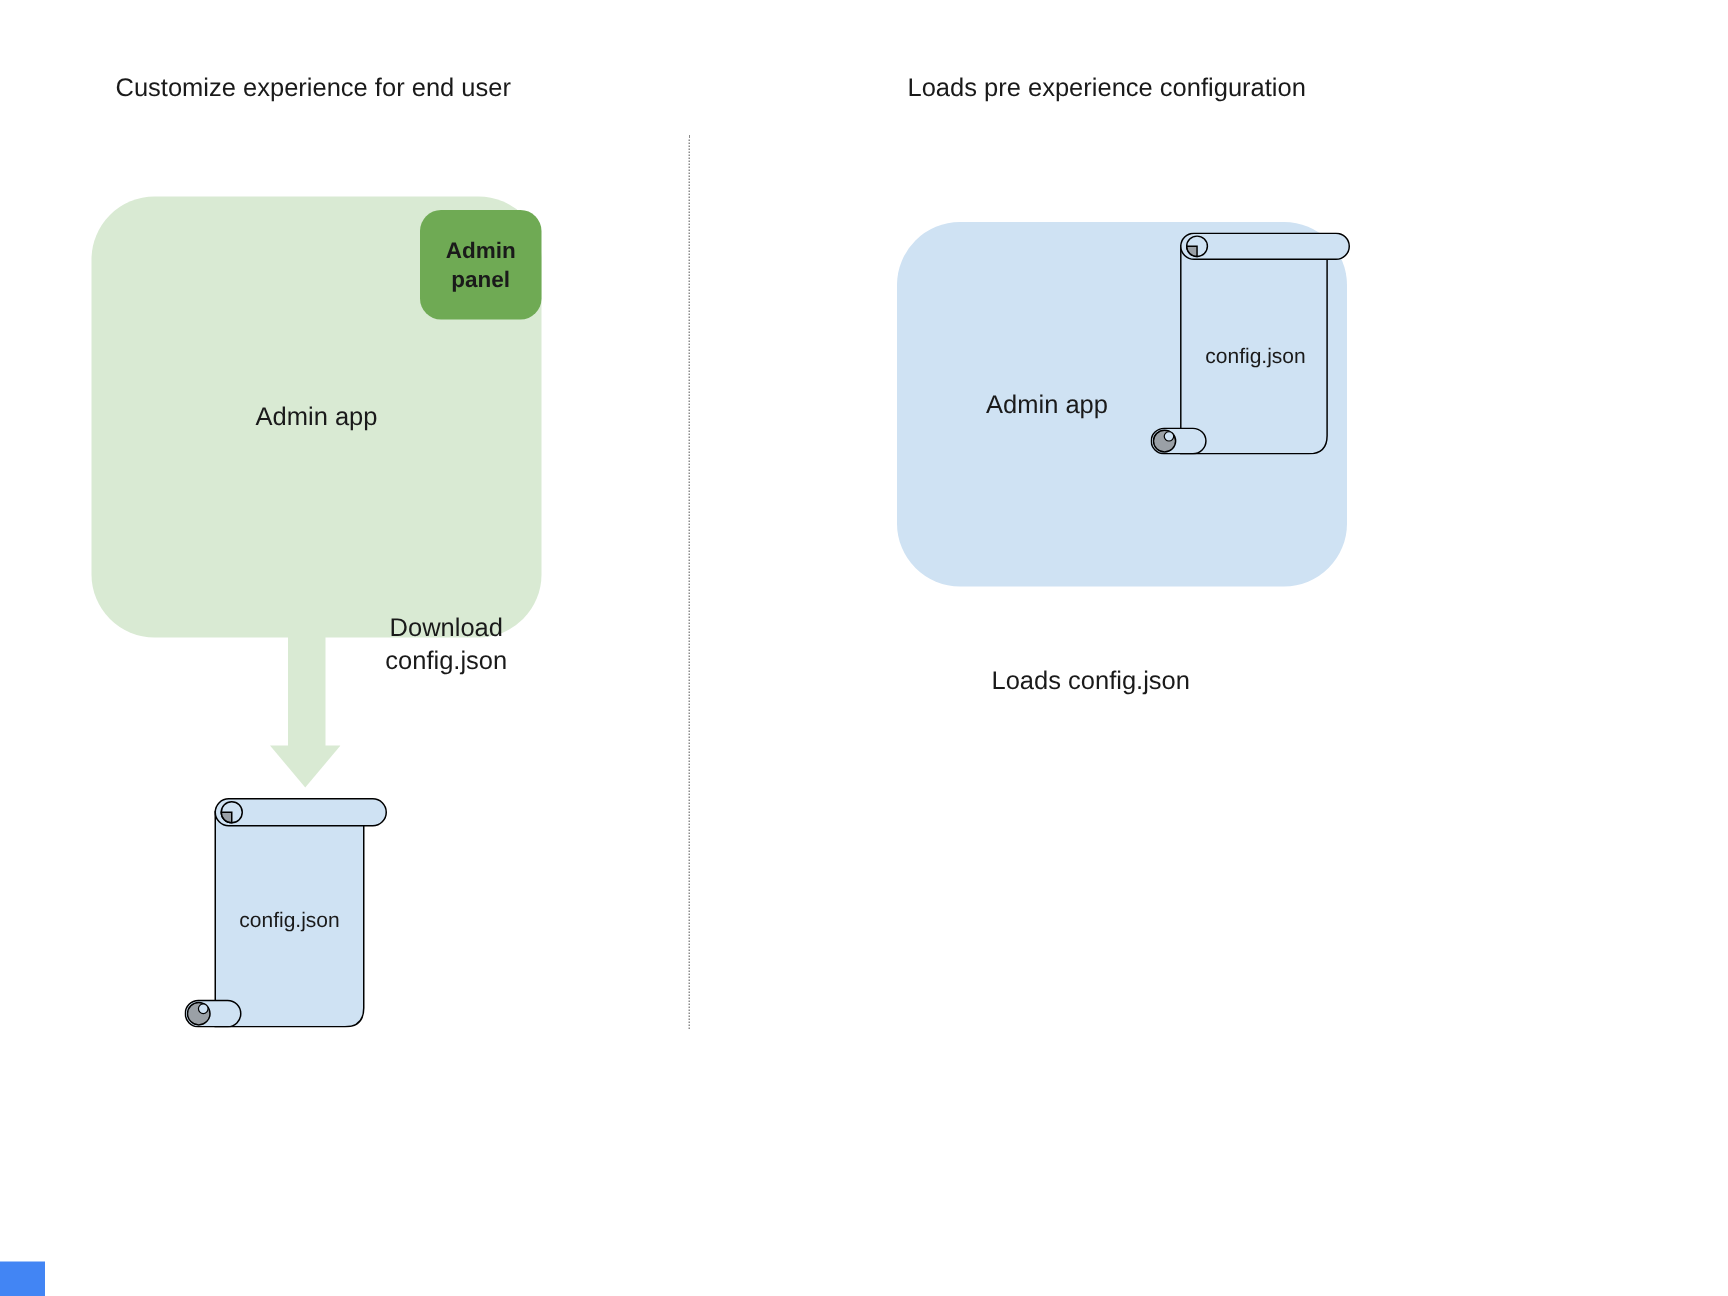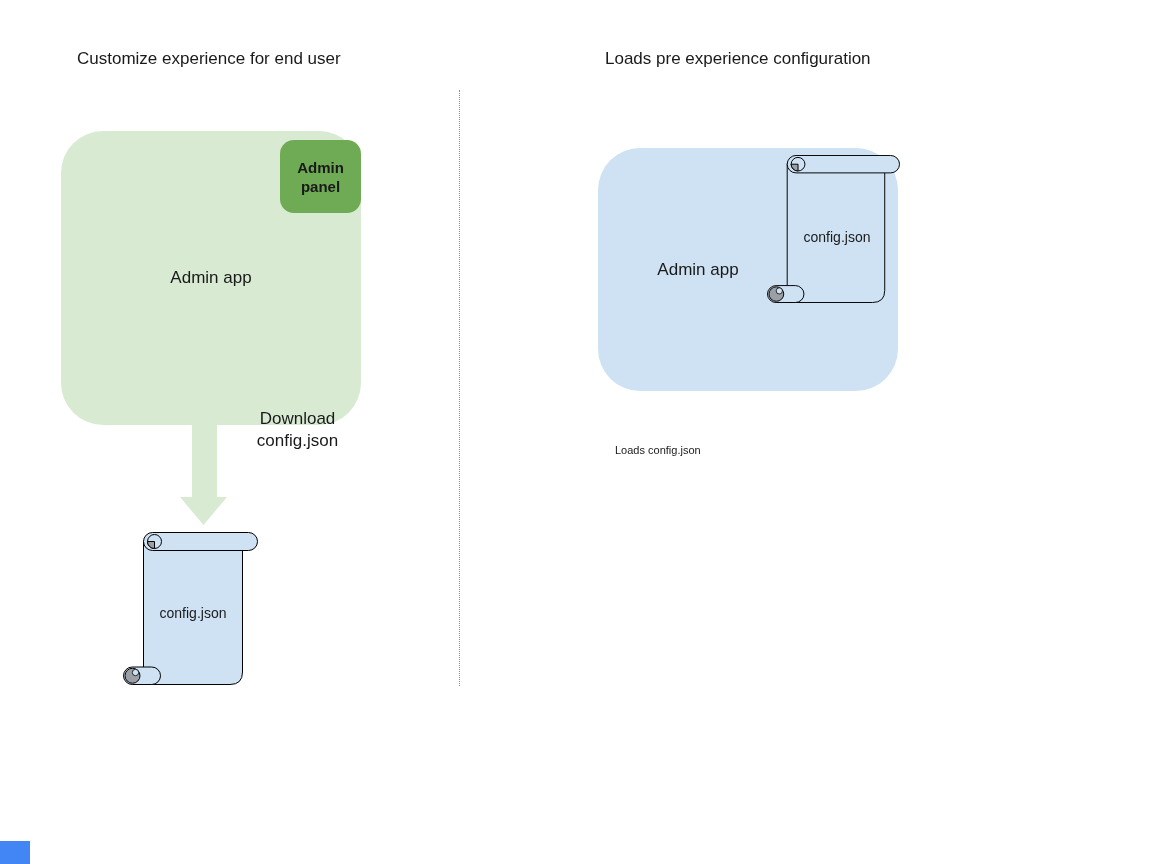--- a/index.html
+++ b/index.html
@@ -71,22 +71,22 @@
 
   .scroll-label {
     width: 100px;
     text-align: center;
     font-size: 14px;
   }
   .scroll-label-left  { left: 143px; top: 605px; }
   .scroll-label-right { left: 787px; top: 229px; }
 
   .caption {
-    left: 615px; top: 444px;
-    font-size: 11px;
+    left: 661px; top: 444px;
+    font-size: 17px;
     white-space: nowrap;
   }
 
   .corner-square {
     left: 0; top: 841px;
     width: 30px; height: 23px;
     background: #4285f4;
   }
 </style>
 </head>

